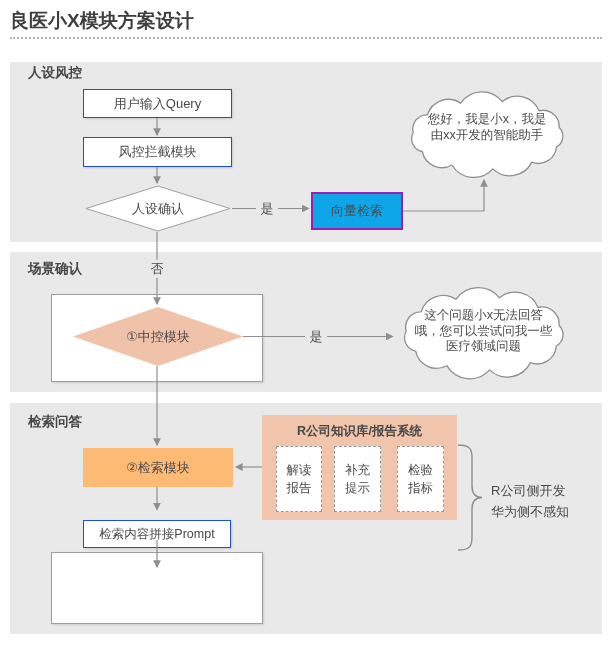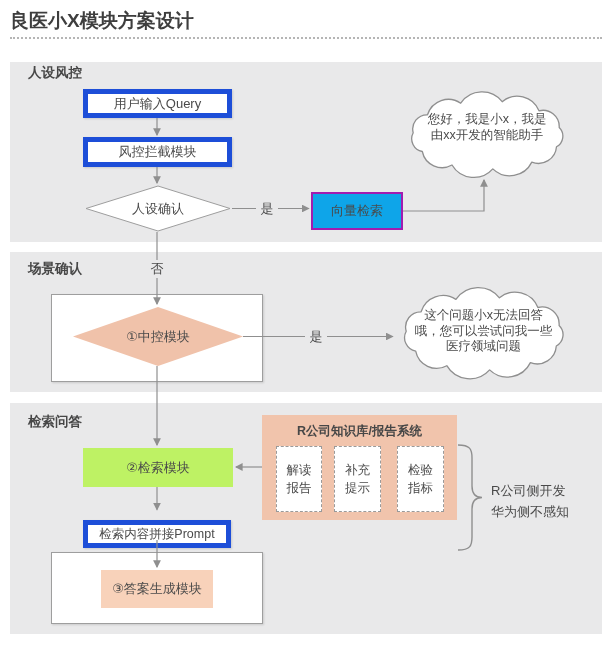--- a/index.html
+++ b/index.html
@@ -15,22 +15,22 @@
   .rule  { position:absolute; left:10px; top:37px; width:592px; height:0; border-top:2px dotted #b5b5b5; }
 
   .section { position:absolute; left:10px; width:592px; background:#e9e9ea; }
   #sec1 { top:62px;  height:180px; }
   #sec2 { top:252px; height:140px; }
   #sec3 { top:403px; height:231px; }
   .sec-header { position:absolute; font-size:13.5px; font-weight:bold; color:#474747; }
 
   .node { position:absolute; display:flex; align-items:center; justify-content:center;
           font-size:13px; color:#4a4a4a; text-align:center; z-index:2; }
-  .white-box  { background:#fff; border:5px solid #1d4ed8; box-shadow:1px 1px 2px rgba(0,0,0,.13); }
-  .salmon-box { background:#bef264; }
+  .white-box  { background:#fff; border:1px solid #1d4ed8; box-shadow:1px 1px 2px rgba(0,0,0,.13); }
+  .salmon-box { background:#fdba74; }
   .salmon-light-box { background:#f8d2ba; }
   .gray-box   { background:#0ea5e9; border:2px solid #a21caf; }
 
   .container-box { position:absolute; background:#fff; border:1px solid #9e9e9e;
                    box-shadow:1px 1px 2px rgba(0,0,0,.13); z-index:1; }
   .container-label { position:absolute; font-size:12.5px; color:#4f4f4f; }
 
   .diamond-wrap { position:absolute; z-index:2; }
   .diamond-wrap svg { position:absolute; left:0; top:0; }
   .diamond-label { position:absolute; left:0; top:0; width:100%; height:100%;
@@ -137,21 +137,20 @@
   <div class="brace-note">
     <div>R公司侧开发</div>
     <div>华为侧不感知</div>
   </div>
 
   <div class="node white-box" style="left:83px; top:512px; width:148px; height:28px; font-size:12.5px;margin-top:8px;">检索内容拼接Prompt</div>
 
   <div class="container-box" style="left:51px; top:552px; width:212px; height:72px;"></div>
   <div class="container-label" style="left:213px; top:557px;">盘古-L0</div>
 
-  <div class="node salmon-light-box" style="left:101px; top:570px; width:112px; height:38px;">③答案生成模块</div>
 
   <svg class="connectors" width="612" height="655">
     <defs>
       <marker id="ah" viewBox="0 0 10 10" refX="8.5" refY="5" markerWidth="6.5" markerHeight="6.5" orient="auto-start-reverse">
         <path d="M0,0 L10,5 L0,10 z" fill="#8f8f8f"></path>
       </marker>
     </defs>
     <g stroke="#8f8f8f" stroke-width="1.2" fill="none">
       <path d="M157,118 L157,135" marker-end="url(#ah)"></path>
       <path d="M157,167 L157,183" marker-end="url(#ah)"></path>

